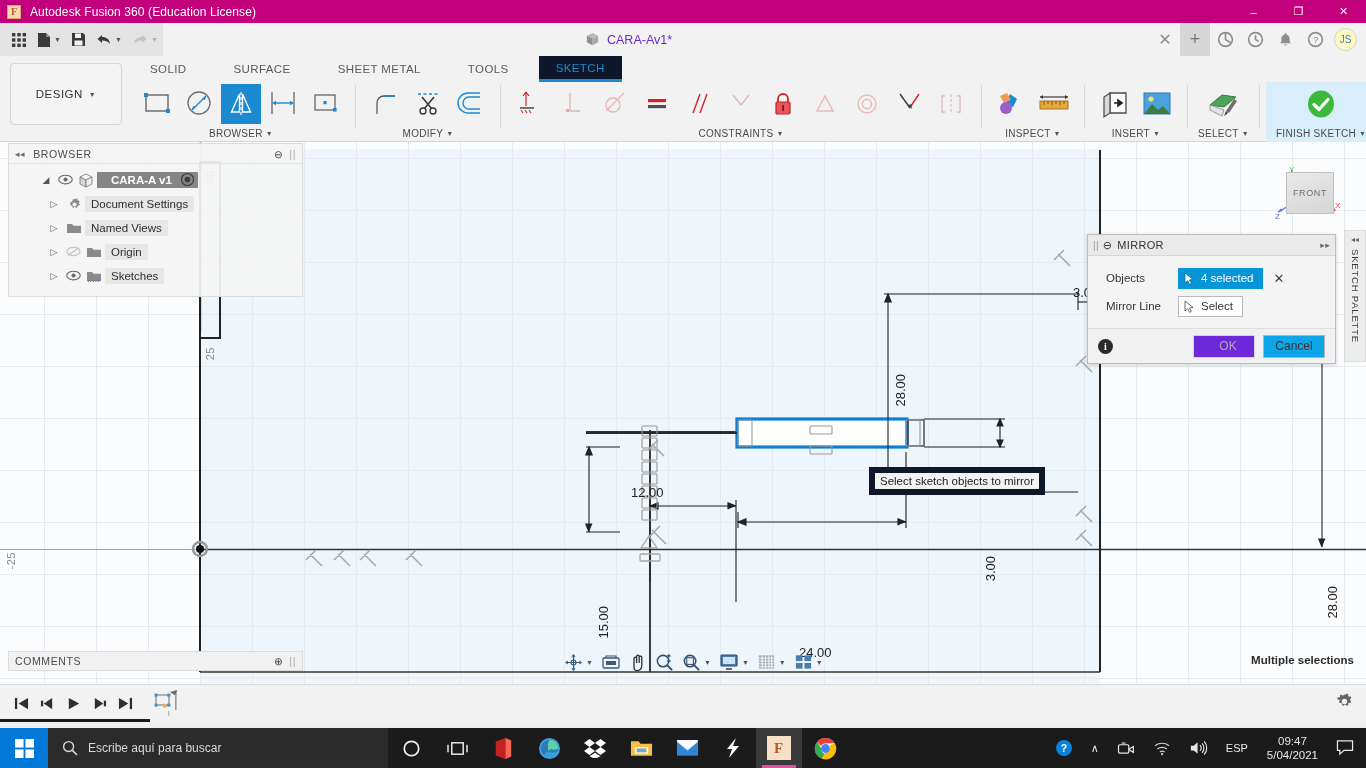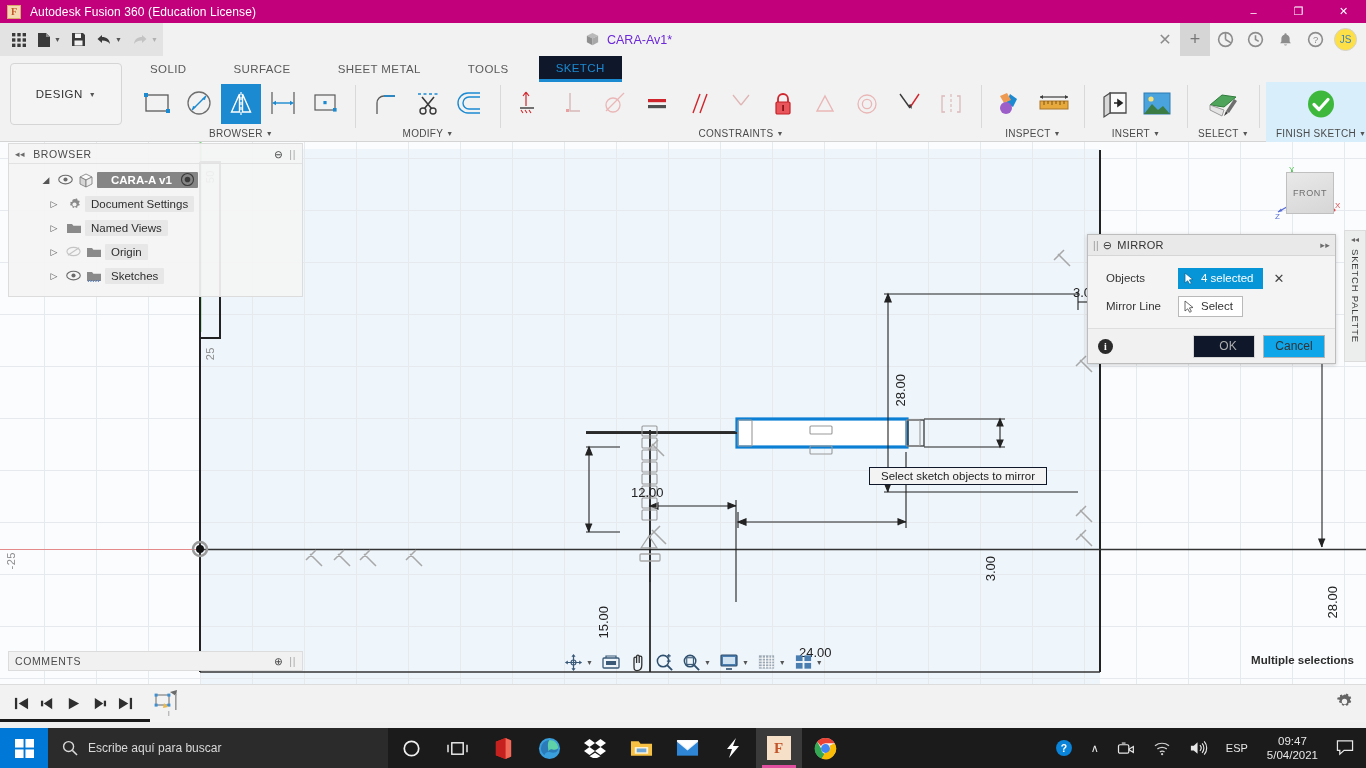--- a/index.html
+++ b/index.html
@@ -47,21 +47,21 @@
   .qat-right {
     position: absolute; right: 0; top: 0; height: 33px;
     display: flex; align-items: center;
   }
   .qat-right .qi {
     width: 30px; height: 33px; display: flex; align-items: center;
     justify-content: center; color: #8d8d8d;
   }
   .qat-right .qi.newtab { background: #d6d6d6; color:#777; font-size:18px; }
   .avatar {
-    width: 23px; height: 23px; border-radius: 50%; background: #fde047;
+    width: 23px; height: 23px; border-radius: 50%; background: #fef9c3;
     border: 1px solid #d2d2d2; color: #3f7fb5; font-size: 10px;
     display: flex; align-items: center; justify-content: center; margin: 0 9px 0 4px;
   }
 
   
   .ribbon {
     position: absolute; top: 56px; left: 0; width: 1366px; height: 86px;
     background: #f2f2f2; border-bottom: 1px solid #d4d4d4;
   }
   .design-box {
@@ -160,21 +160,21 @@
   }
   .info-dot {
     width: 15px; height: 15px; border-radius: 50%; background: #2b2b2b; color: #fff;
     font-size: 10px; display: flex; align-items: center; justify-content: center;
     font-family: "Liberation Serif", serif; font-weight: bold;
   }
   .btn {
     height: 23px; min-width: 62px; border: 1px solid #b5b5b5; background: #0ea5e9;
     display: flex; align-items: center; justify-content: center; font-size: 12px; color: #333;
   }
-  .btn.dis { color: #adadad; border-color: #d5d5d5; background: #0f172a; padding-left: 8px; }
+  .btn.dis { color: #adadad; border-color: #d5d5d5; background: #6d28d9; padding-left: 8px; }
   .dlg-foot .btns { margin-left: auto; display: flex; gap: 8px; }
 
   
   .palette-tab {
     position: absolute; right: 0; top: 230px; width: 22px; height: 132px;
     background: #eceded; border: 1px solid #dcdcdc; display: flex;
     flex-direction: column; align-items: center; padding-top: 4px;
   }
   .palette-tab .arr { font-size: 8px; color: #666; }
   .palette-tab .txt {
@@ -186,22 +186,22 @@
   .viewcube { position: absolute; right: 22px; top: 18px; width: 72px; height: 72px; }
   .vc-face {
     position: absolute; left: 14px; top: 12px; width: 48px; height: 42px;
     background: linear-gradient(160deg,#e9e9e9,#d6d6d6); border: 1px solid #c0c0c0;
     display: flex; align-items: center; justify-content: center;
     font-size: 9px; color: #6e6e6e; letter-spacing: .6px;
   }
 
   
   .tooltip {
-    position: absolute; left: 869px; top: 467px; padding: 2px 11px;
-    background: #f3f3f3; border: 1px solid #0f172a; font-size: 11.5px; color: #222;
+    position: absolute; left: 869px; top: 467px; padding: 2px 5px;
+    background: #f3f3f3; border: 6px solid #0f172a; font-size: 11.5px; color: #222;
     white-space: nowrap;
   }
 
   
   .comments {
     position: absolute; left: 8px; top: 651px; width: 295px; height: 20px;
     background: #f1f1f1; border: 1px solid #dcdcdc; display: flex;
     align-items: center; padding: 0 6px; font-size: 10.5px; color: #4a4a4a;
     letter-spacing: .6px;
   }

